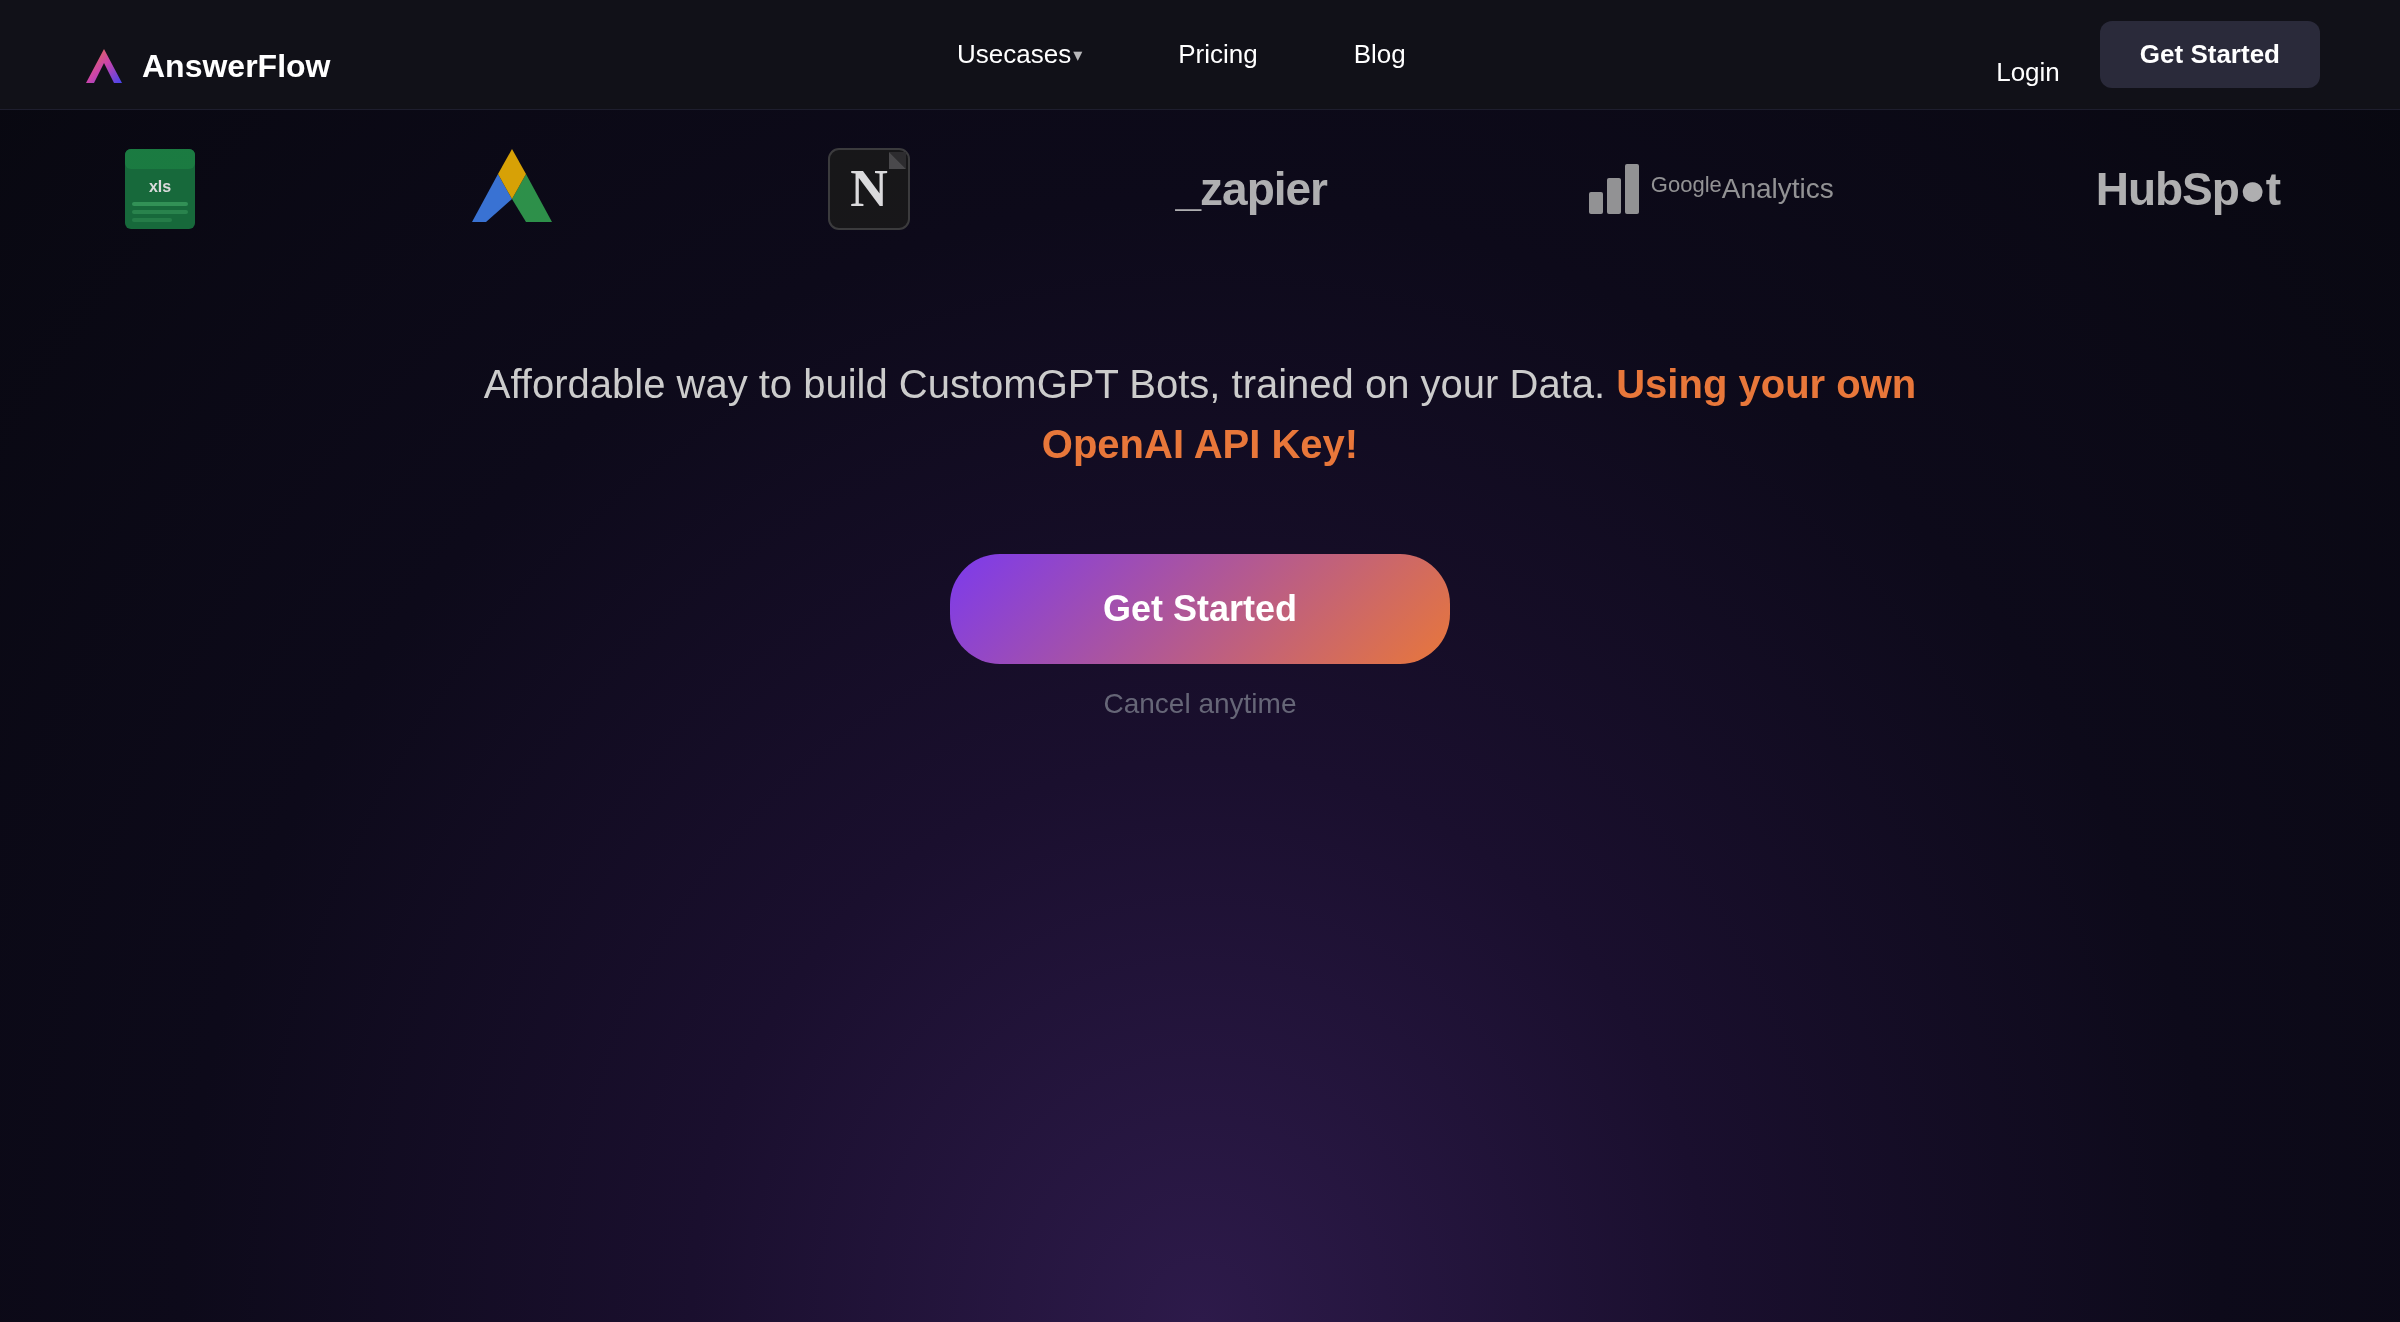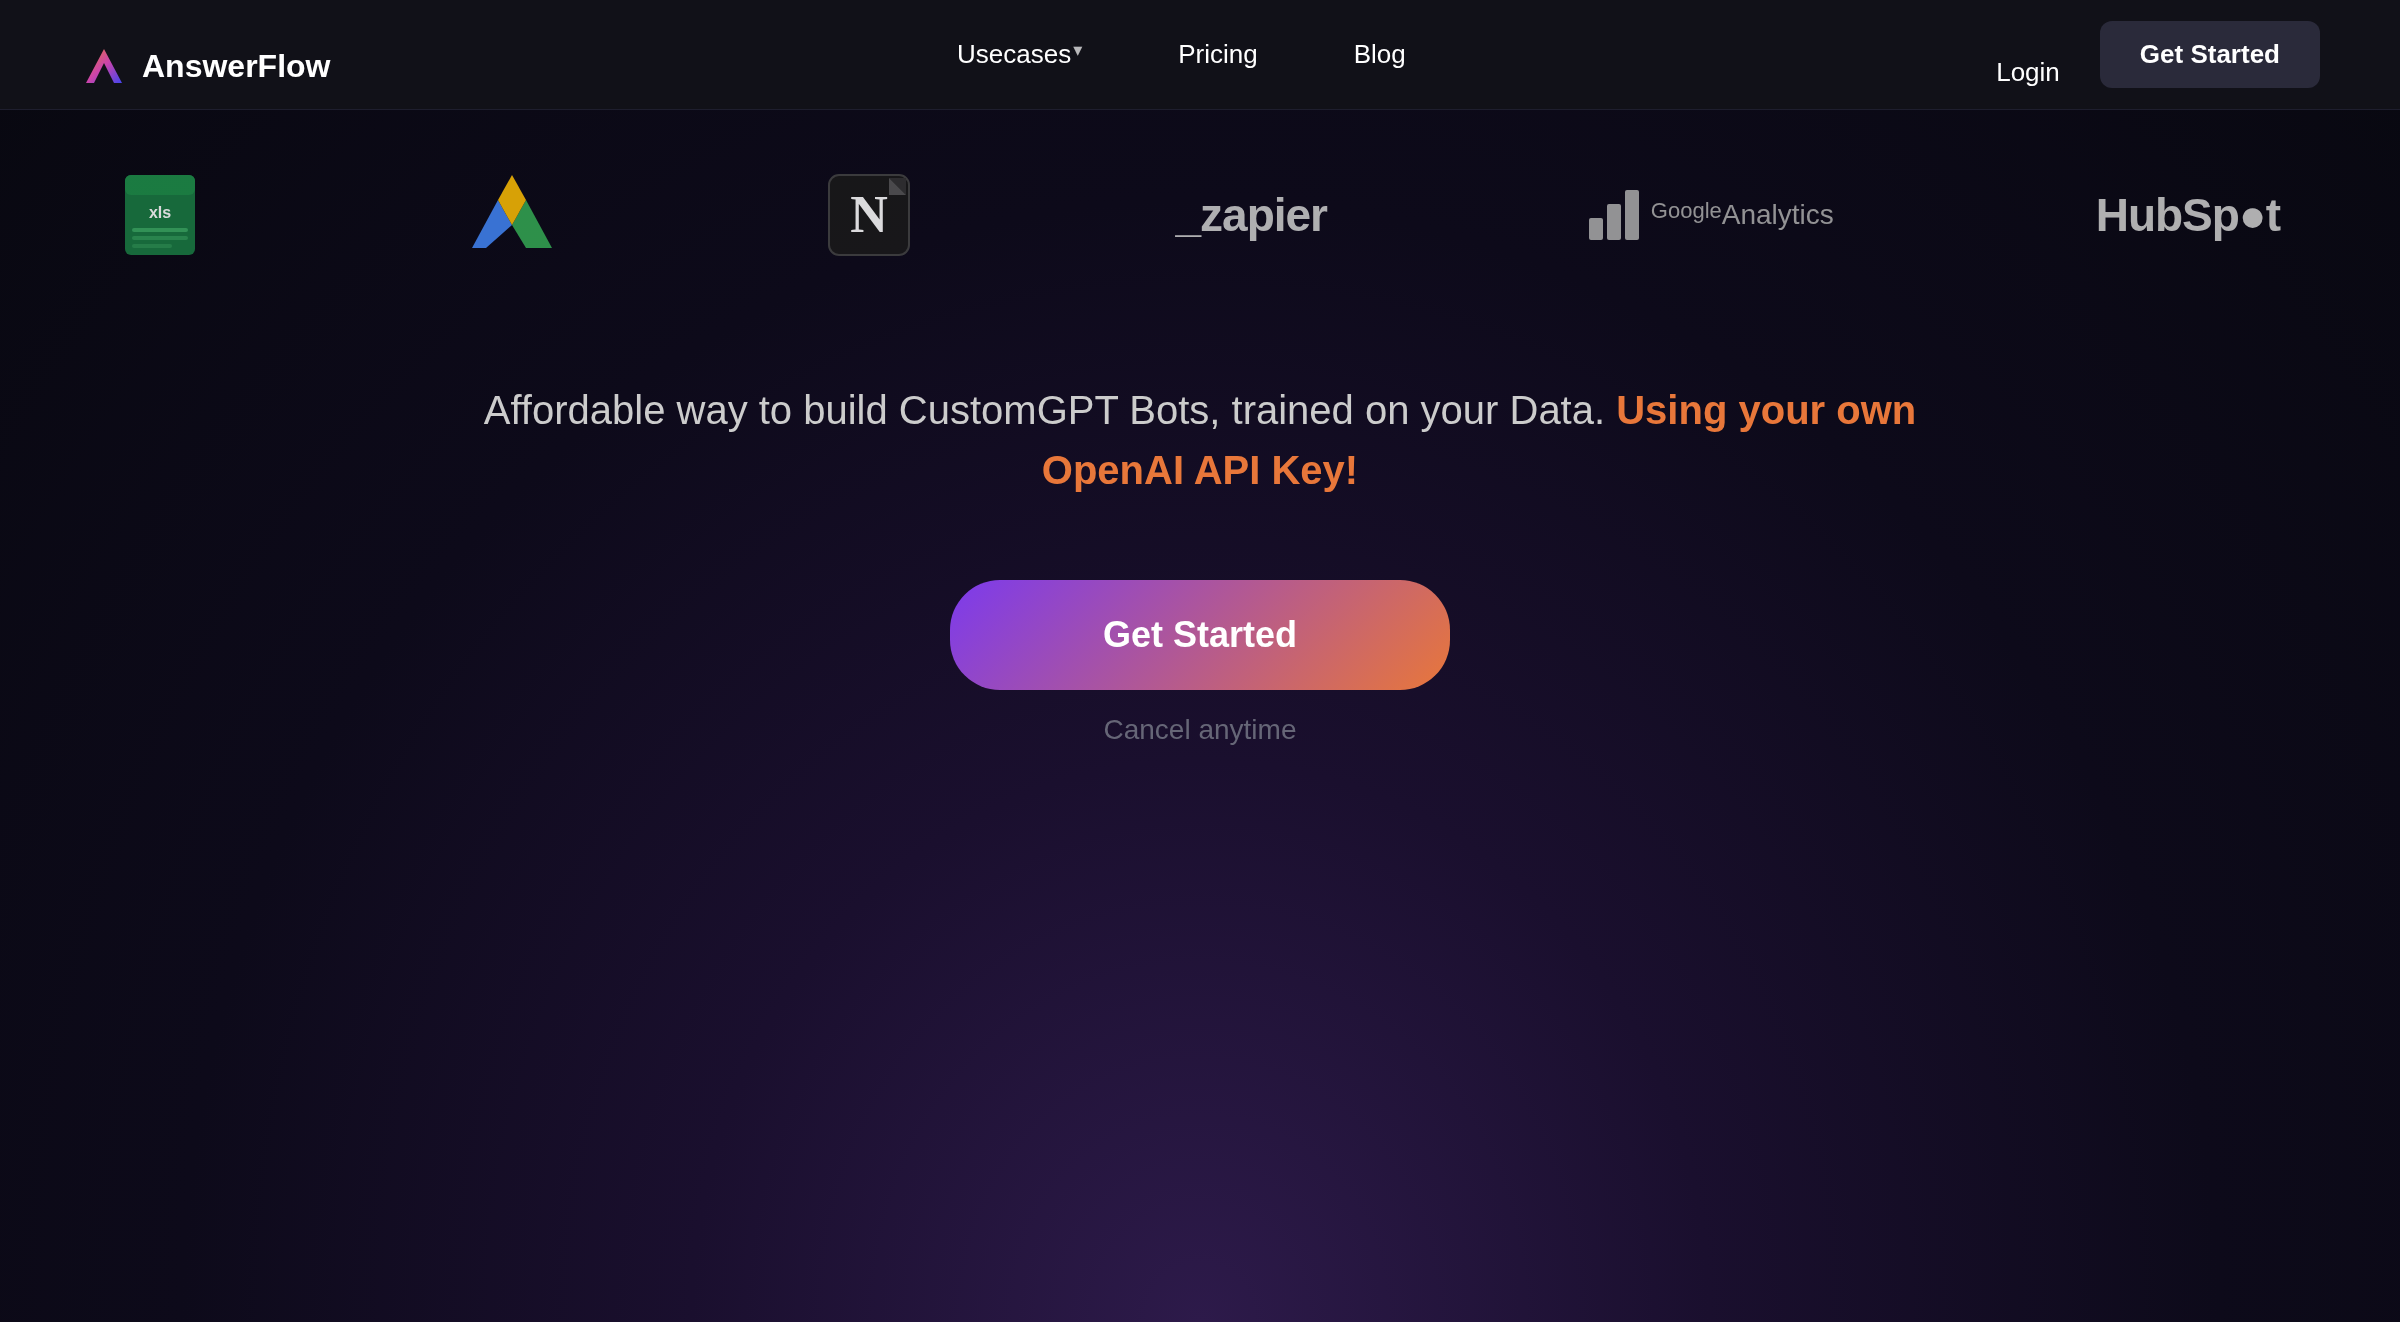--- a/index.html
+++ b/index.html
@@ -57,20 +57,21 @@
       display: flex;
       align-items: center;
       gap: 60px;
     }
 
     .nav-item {
       font-size: 26px;
       color: #ffffff;
       cursor: pointer;
       display: flex;
+      align-items: center;
       gap: 2px;
       margin-left: 36px;
     }
 
     .chevron-icon {
       font-size: 18px;
       opacity: 0.7;
     }
 
     .nav-right {
@@ -93,21 +94,21 @@
       border: none;
       padding: 18px 40px;
       border-radius: 12px;
       font-size: 26px;
       font-weight: 600;
       cursor: pointer;
     }
 
     
     .hero {
-      padding-top: 110px;
+      padding-top: 84px;
       min-height: 1322px;
       background: radial-gradient(ellipse at center bottom, #2d1a4a 0%, #1a0f2e 30%, #0d0a1a 60%, #080810 100%);
       display: flex;
       flex-direction: column;
       align-items: center;
       position: relative;
     }
 
     
     .integrations-row {

